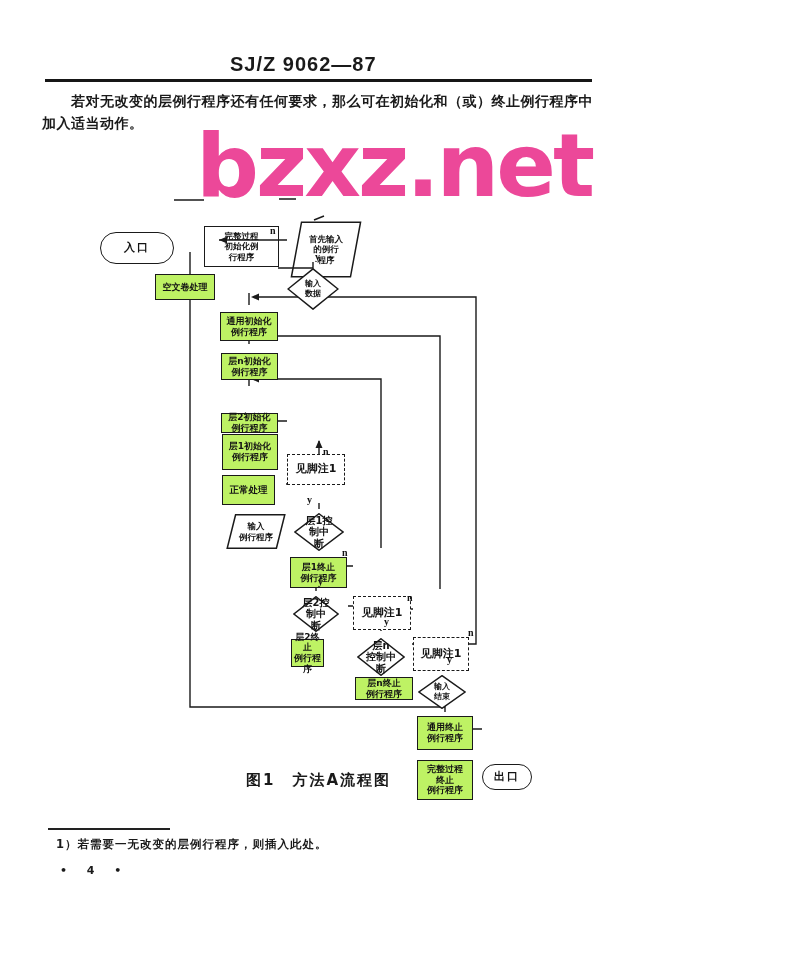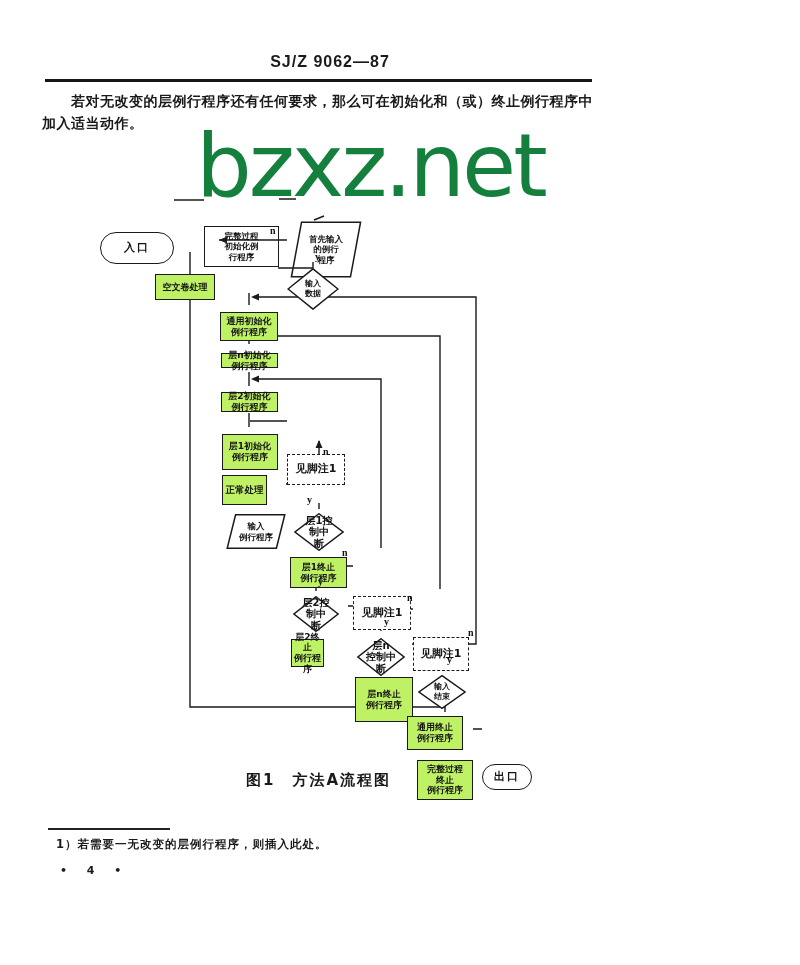--- a/index.html
+++ b/index.html
@@ -3,32 +3,32 @@
 <meta charset="utf-8">
 <style>
   html,body{margin:0;padding:0;}
   body{
     width:800px;height:965px;background:#ffffff;
     font-family:"DejaVu Sans","Liberation Sans",sans-serif;
     color:#1a1a1a;position:relative;overflow:hidden;
   }
   .abs{position:absolute;}
   .std-no{
-    top:53px;left:230px;width:200px;text-align:center;
-    font-size:16px;font-weight:bold;letter-spacing:1px;
+    top:53px;left:230px;width:200px;
+    font-size:20px;font-weight:bold;letter-spacing:1px;
     font-family:"Liberation Sans",sans-serif;
   }
   .header-rule{top:79px;left:45px;width:547px;height:3px;background:#161616;}
   .para{
     top:91px;left:42px;width:554px;font-size:14px;font-weight:600;
     line-height:21.5px;text-indent:29px;letter-spacing:0.5px;margin:0;
   }
   .watermark{
-    top:122px;left:196px;font-size:88px;font-weight:normal;letter-spacing:-3px;
-    color:#15803d;z-index:0;line-height:1;user-select:none;text-align:right;
+    top:122px;left:196px;font-size:88px;font-weight:bold;letter-spacing:-3px;
+    color:#ec4899;z-index:0;line-height:1;user-select:none;text-align:right;
   }
   .flow-svg{top:0;left:0;width:800px;height:965px;z-index:1;}
   .node{
     position:absolute;display:flex;align-items:center;justify-content:center;
     text-align:center;font-weight:bold;color:#141414;white-space:pre-line;
     z-index:2;box-sizing:border-box;line-height:1.18;margin-top:48px;
   }
   .rect{border:1.5px solid #1a1a1a;background:#bef264;font-size:9px;}
   .rect.nofill{background:transparent;}
   .dashed{border:1.5px dashed #1a1a1a;background:#fff;font-size:11px;}
@@ -106,33 +106,33 @@
   <svg viewBox="0 0 100 100" preserveAspectRatio="none">
     <polygon points="50,2 98,50 50,98 2,50" fill="#fff" stroke="#1a1a1a" stroke-width="1.5" vector-effect="non-scaling-stroke"></polygon>
     </svg>
   <span class="nl">输入
 数据</span></div>
 
 <div class="node rect" style="left:220px;top:264px;width:58px;height:29px">
   <span class="nl">通用初始化
 例行程序</span></div>
 
-<div class="node rect" style="left:221px;top:305px;width:57px;height:15px">
+<div class="node rect" style="left:221px;top:305px;width:57px;height:27px">
   <span class="nl">层n初始化
 例行程序</span></div>
 
-<div class="node rect" style="left:221px;top:344px;width:57px;height:20px">
+<div class="node rect" style="left:221px;top:365px;width:57px;height:20px">
   <span class="nl">层2初始化
 例行程序</span></div>
 
 <div class="node rect" style="left:222px;top:386px;width:56px;height:36px">
   <span class="nl">层1初始化
 例行程序</span></div>
 
-<div class="node rect" style="left:222px;top:427px;width:45px;height:30px;font-size:9.5px">
+<div class="node rect" style="left:222px;top:427px;width:53px;height:30px;font-size:9.5px">
   <span class="nl">正常处理</span></div>
 
 <div class="node dashed" style="left:287px;top:406px;width:58px;height:31px">
   <span class="nl">见脚注1</span></div>
 
 <div class="node shp par" style="left:226px;top:466px;width:60px;height:35px">
   <svg viewBox="0 0 100 100" preserveAspectRatio="none">
     <polygon points="16,2 98,2 84,98 2,98" fill="#fff" stroke="#1a1a1a" stroke-width="1.5" vector-effect="non-scaling-stroke"></polygon>
     </svg>
   <span class="nl">输入
@@ -169,32 +169,32 @@
   <svg viewBox="0 0 100 100" preserveAspectRatio="none">
     <polygon points="50,2 98,50 50,98 2,50" fill="#fff" stroke="#1a1a1a" stroke-width="1.5" vector-effect="non-scaling-stroke"></polygon>
     </svg>
   <span class="nl">层n
 控制中
 断</span></div>
 
 <div class="node dashed" style="left:413px;top:589px;width:56px;height:34px">
   <span class="nl">见脚注1</span></div>
 
-<div class="node rect" style="left:355px;top:629px;width:58px;height:45px">
+<div class="node rect" style="left:355px;top:629px;width:58px;height:23px">
   <span class="nl">层n终止
 例行程序</span></div>
 
 <div class="node shp dia2" style="left:418px;top:627px;width:48px;height:34px">
   <svg viewBox="0 0 100 100" preserveAspectRatio="none">
     <polygon points="50,2 98,50 50,98 2,50" fill="#fff" stroke="#1a1a1a" stroke-width="1.5" vector-effect="non-scaling-stroke"></polygon>
     </svg>
   <span class="nl">输入
 结束</span></div>
 
-<div class="node rect" style="left:407px;top:668px;width:56px;height:34px">
+<div class="node rect" style="left:417px;top:668px;width:56px;height:34px">
   <span class="nl">通用终止
 例行程序</span></div>
 
 <div class="node rect" style="left:417px;top:712px;width:56px;height:40px">
   <span class="nl">完整过程
 终止
 例行程序</span></div>
 
 <div class="node oval" style="left:482px;top:716px;width:50px;height:26px">
   <span class="nl">出口</span></div>

